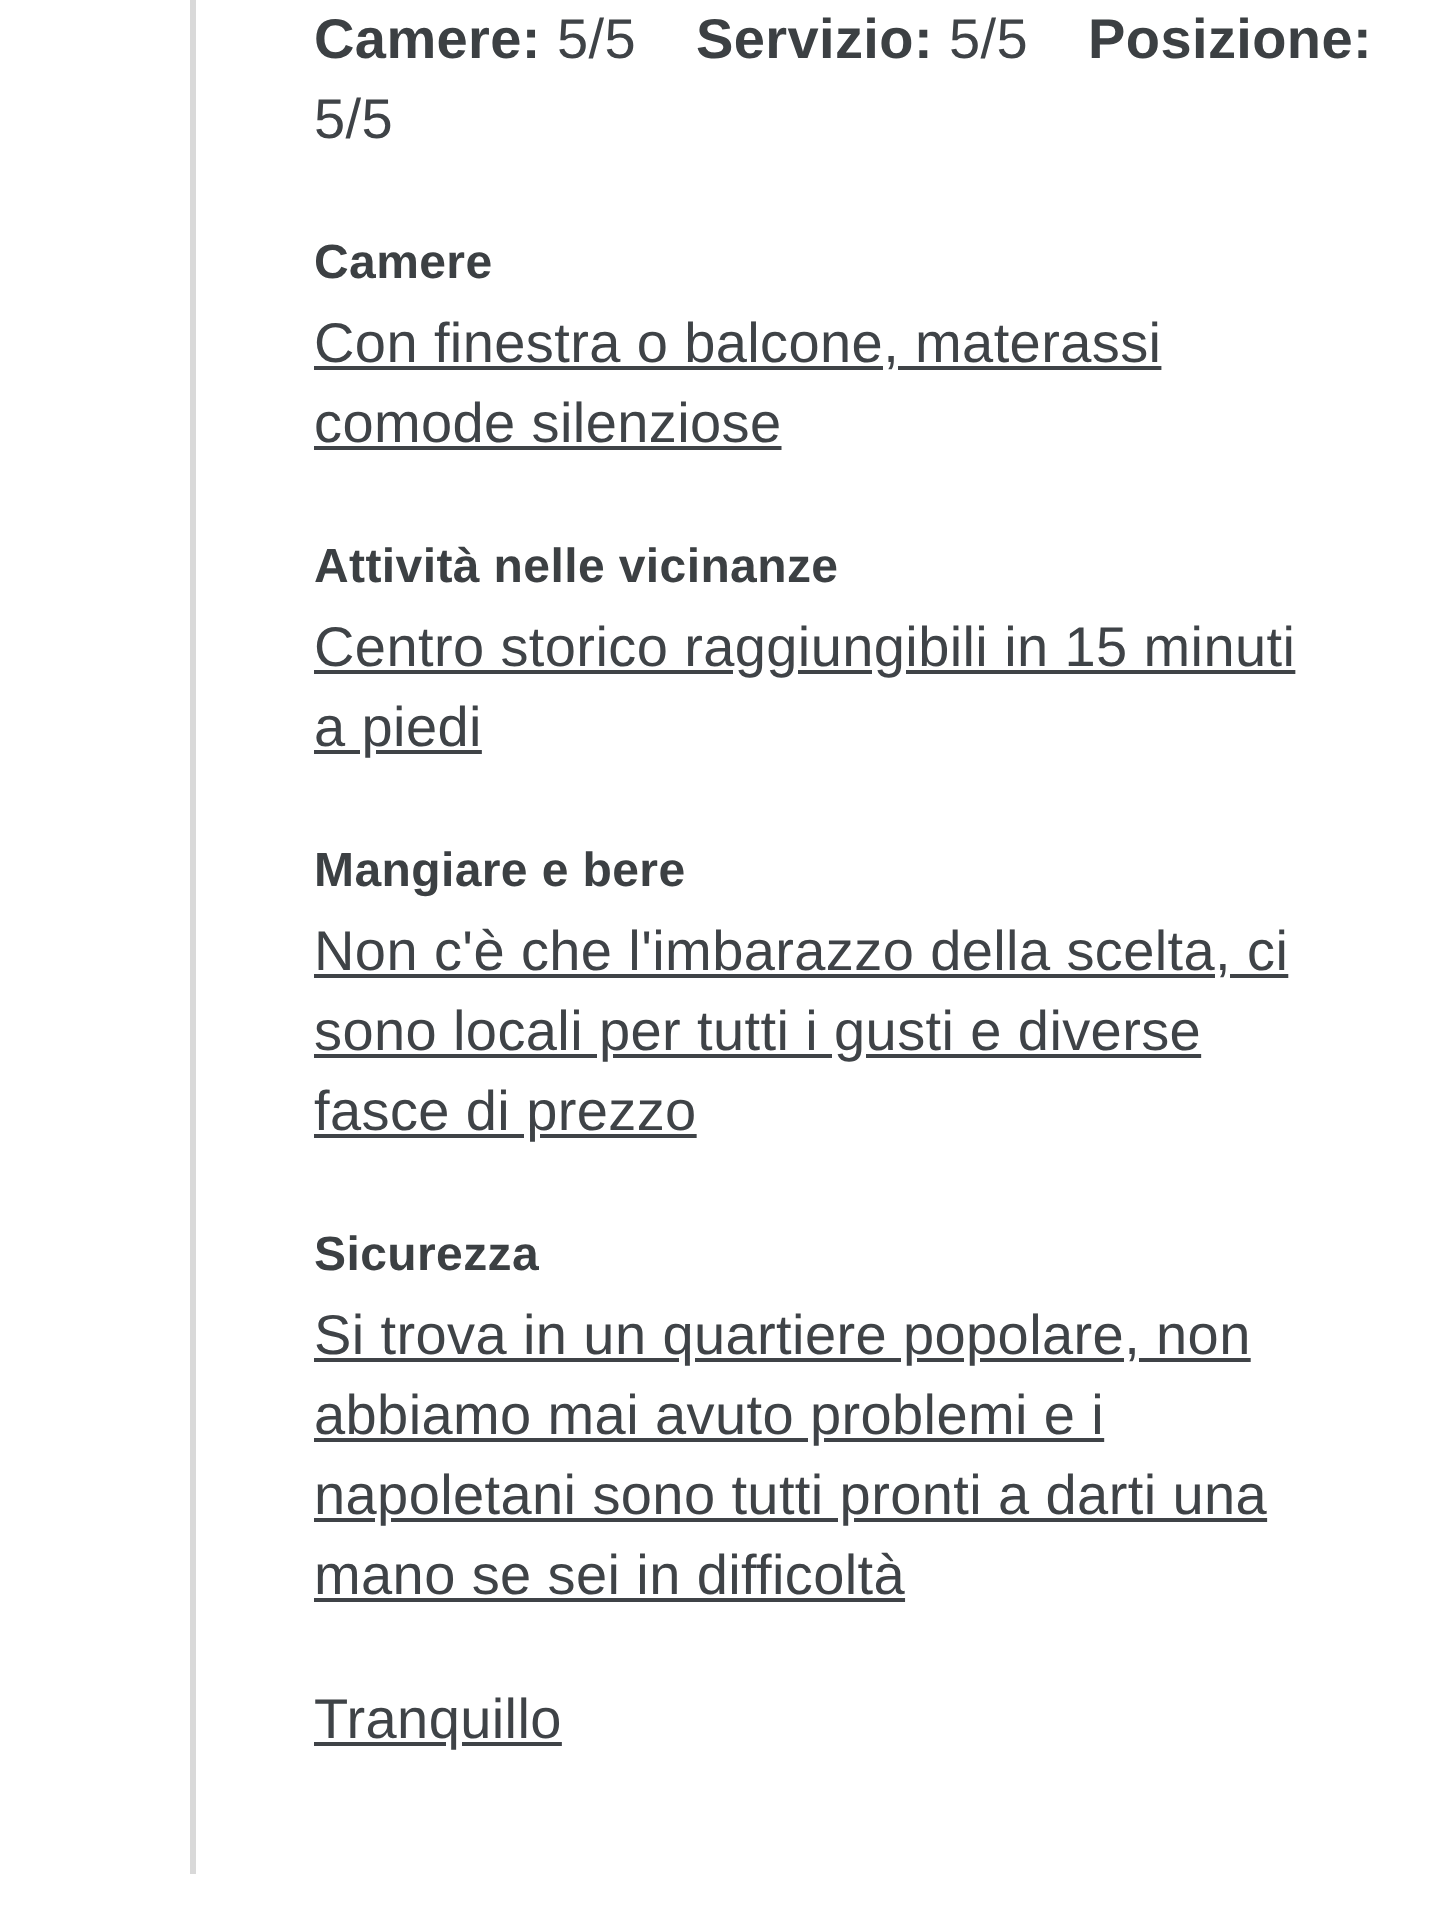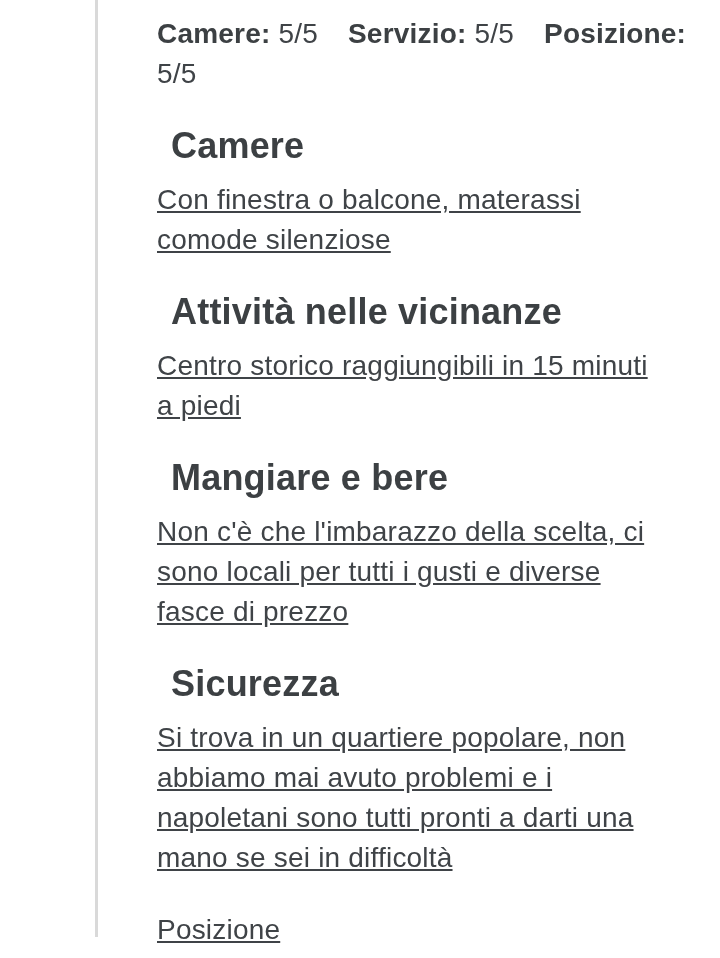--- a/index.html
+++ b/index.html
@@ -20,21 +20,20 @@
     top: 0;
     width: 3px;
     height: 937px;
     background: var(--bar-color, #d9d9d9);
   }
   .content {
     position: absolute;
     left: 157px;
     top: 0;
     width: 560px;
-    padding-top: 14px;
     font-size: 28px;
     line-height: 40px;
     color: var(--body-color, #3f4347);
     letter-spacing: 0.2px;
   }
   .ratings {
     margin: 0;
   }
   .rating-item {
     display: inline;
@@ -43,22 +42,22 @@
     margin-left: 30px;
   }
   .rating-label {
     font-weight: 700;
     color: var(--heading-color, #3c4043);
   }
   .review-section {
     margin: 32px 0 0 0;
   }
   .section-heading {
-    margin: 14px;
-    font-size: 36px;
+    margin: 0;
+    font-size: 24px;
     line-height: 40px;
     font-weight: 700;
     color: var(--heading-color, #3c4043);
   }
   .section-body {
     margin: 0;
     white-space: pre-line;
     text-decoration: underline;
   }
 </style>
@@ -94,16 +93,16 @@
 
   <section class="review-section">
     <h3 class="section-heading">Sicurezza</h3>
     <p class="section-body">Si trova in un quartiere popolare, non
 abbiamo mai avuto problemi e i
 napoletani sono tutti pronti a darti una
 mano se sei in difficoltà</p>
   </section>
 
   <section class="review-section">
-    <p class="section-body">Posizione</p>
+    <p class="section-body">Tranquillo</p>
   </section>
 
 </div>
 
 </body></html>

